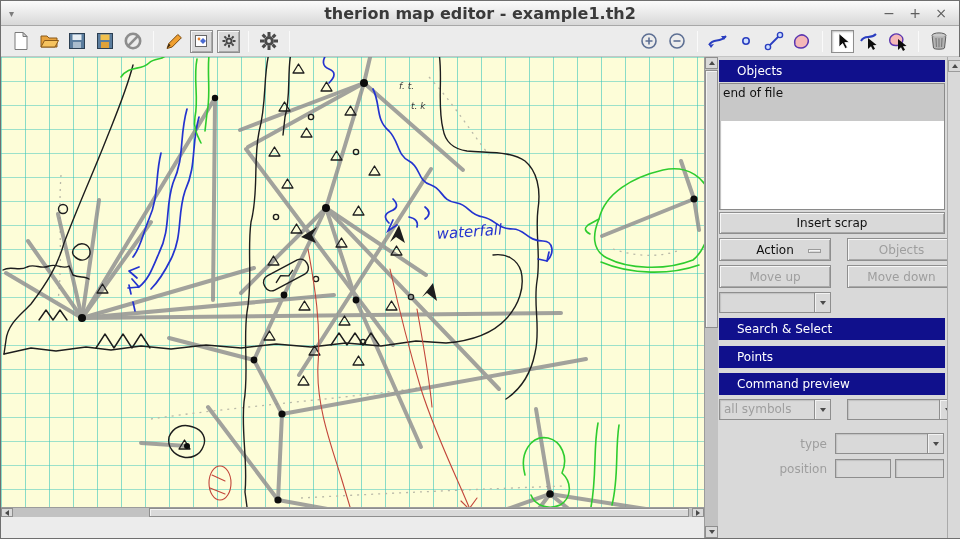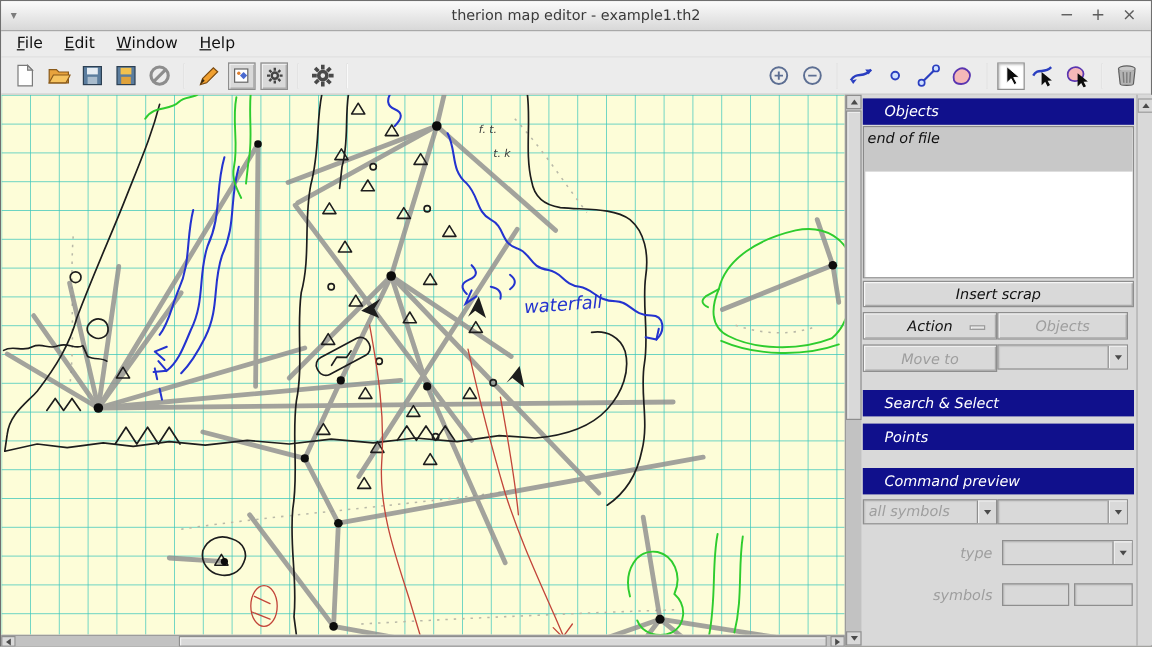--- a/index.html
+++ b/index.html
@@ -8,21 +8,21 @@
     --header_bg:#10108c; --header_fg:#ffffff; --chrome:#d9d9d9; --chrome_dark:#bdbdbd;
     --disabled:#9e9e9e; --select_bg:#c8c8c8;
   }
   *{box-sizing:border-box; margin:0; padding:0;}
   html,body{width:960px;height:539px;overflow:hidden;}
   body{font-family:"DejaVu Sans",sans-serif;font-size:12px;background:#ececec;}
   .window{position:relative;width:960px;height:539px;border:1px solid #6f6f6f;display:flex;flex-direction:column;}
   
   .titlebar{height:25px;flex:0 0 25px;background:linear-gradient(#fbfbfb,#d8d8d8);
     border-bottom:1px solid #a8a8a8;display:flex;align-items:center;position:relative;}
-  .title-text{position:absolute;left:0;right:0;text-align:center;font-weight:normal;color:#3a3a3a;font-size:12px;}
+  .title-text{position:absolute;left:0;right:0;text-align:center;font-weight:bold;color:#3a3a3a;font-size:16px;}
   .shade-ind{margin-left:8px;color:#7c7c7c;font-size:10px;z-index:2;}
   .win-controls{margin-left:auto;display:flex;gap:10px;padding-right:10px;z-index:2;}
   .win-btn{color:#5d5d5d;font-size:14px;line-height:14px;width:16px;text-align:center;cursor:default;}
   
   .menubar{height:22px;flex:0 0 22px;background:#ececec;display:flex;align-items:center;padding-left:4px;border-bottom:1px solid #dcdcdc;}
   .menu-item{padding:2px 9px;color:#111;font-size:13px;}
   .menu-item u{text-decoration:underline;}
   
   .toolbar{height:31px;flex:0 0 31px;background:#ececec;display:flex;align-items:center;padding:0 6px;border-bottom:1px solid #c4c4c4;}
   .tb-icon{width:24px;height:24px;display:flex;align-items:center;justify-content:center;margin:0 2px;}
@@ -46,42 +46,42 @@
   .tri-left{border-top:3px solid transparent;border-bottom:3px solid transparent;border-right:4px solid #4a4a4a;}
   .tri-right{border-top:3px solid transparent;border-bottom:3px solid transparent;border-left:4px solid #4a4a4a;}
   .tri-up{border-left:3px solid transparent;border-right:3px solid transparent;border-bottom:4px solid #4a4a4a;}
   .tri-down{border-left:3px solid transparent;border-right:3px solid transparent;border-top:4px solid #4a4a4a;}
   .sb-v{width:14px;flex:0 0 14px;background:#c2c2c2;border-left:1px solid #9c9c9c;position:relative;}
   .sb-v .vbtn{position:absolute;left:0;width:13px;height:12px;background:var(--chrome);border:1px solid #8e8e8e;
     display:flex;align-items:center;justify-content:center;}
   .sb-v .vthumb{position:absolute;left:0;top:13px;width:13px;height:258px;background:var(--chrome);
     border:1px solid #8e8e8e;box-shadow:inset 1px 1px 0 #f3f3f3;}
   
-  .panel{width:229px;flex:0 0 229px;background:var(--chrome);padding:3px 2px 0 1px;overflow:hidden;font-style:italic;}
+  .panel{width:229px;flex:0 0 229px;background:var(--chrome);padding:3px 2px 0 1px;overflow:hidden;}
   .hdr{height:22px;line-height:22px;background:var(--header_bg);color:var(--header_fg);padding-left:18px;font-size:12px;}
   .listbox{height:127px;background:#ffffff;border:1px solid #8a8a8a;box-shadow:inset 1px 1px 1px #bdbdbd;margin-top:1px;overflow:hidden;}
   .list-row{height:37px;line-height:19px;background:var(--select_bg);padding-left:3px;color:#111;}
   .btn{background:var(--chrome);border:1px solid #8e8e8e;box-shadow:inset 1px 1px 0 #f6f6f6, inset -1px -1px 0 #a9a9a9;
     color:#111;text-align:center;font-size:12px;display:flex;align-items:center;justify-content:center;position:relative;}
   .btn.disabled{color:var(--disabled);}
   .btn-wide{height:22px;margin-top:2px;}
-  .prow{display:grid;grid-template-columns:112px 109px;gap:0;margin-top:4px;}
+  .prow{display:grid;grid-template-columns:112px 109px;gap:16px;margin-top:4px;}
   .prow .btn{height:23px;}
   .menu-dash{position:absolute;right:9px;top:10px;width:13px;height:4px;background:var(--chrome);
     border:1px solid #9b9b9b;box-shadow:inset 1px 1px 0 #f4f4f4;}
   .combo{height:21px;background:var(--chrome);border:1px solid #8e8e8e;box-shadow:inset 1px 1px 1px #c0c0c0;
     display:flex;align-items:stretch;}
   .combo .field{flex:1;padding:2px 4px;color:var(--disabled);overflow:hidden;white-space:nowrap;}
   .combo .arrow{width:16px;background:var(--chrome);border-left:1px solid #8e8e8e;
     box-shadow:inset 1px 1px 0 #f2f2f2;display:flex;align-items:center;justify-content:center;}
   .lblrow{display:grid;grid-template-columns:112px 109px;gap:4px;align-items:center;}
   .glabel{color:var(--disabled);text-align:right;padding-right:4px;}
   .entry{height:19px;background:var(--chrome);border:1px solid #8e8e8e;box-shadow:inset 1px 1px 1px #bfbfbf;}
   .entry2{display:grid;grid-template-columns:56px 49px;gap:4px;}
-  .mt3{margin-top:13px;} .mt5{margin-top:15px;} .mt6{margin-top:6px;}
+  .mt3{margin-top:13px;} .mt5{margin-top:5px;} .mt6{margin-top:6px;}
   
   .psb{width:14px;flex:0 0 14px;background:var(--chrome);border-left:1px solid #aaaaaa;position:relative;}
   .psb .vbtn{position:absolute;top:3px;left:0;width:13px;height:12px;background:var(--chrome);border:1px solid #9b9b9b;
     display:flex;align-items:center;justify-content:center;}
   
   .ink{stroke:var(--ink);fill:none;stroke-width:1.4;stroke-linejoin:round;stroke-linecap:round;}
   .inkfill{fill:var(--ink);stroke:none;}
   .leg{stroke:var(--survey);stroke-width:4;stroke-linecap:round;opacity:.82;}
   .water{stroke:var(--water);fill:none;stroke-width:1.7;stroke-linecap:round;}
   .veg{stroke:var(--veg);fill:none;stroke-width:1.6;stroke-linecap:round;}
@@ -99,26 +99,20 @@
   <div class="titlebar">
     <div class="title-text">therion map editor - example1.th2</div>
     <span class="shade-ind">▾</span>
     <div class="win-controls">
       <span class="win-btn">−</span>
       <span class="win-btn">+</span>
       <span class="win-btn">×</span>
     </div>
   </div>
 
-  <div class="menubar">
-    <span class="menu-item"><u>F</u><span>ile</span></span>
-    <span class="menu-item"><u>E</u><span>dit</span></span>
-    <span class="menu-item"><u>W</u><span>indow</span></span>
-    <span class="menu-item"><u>H</u><span>elp</span></span>
-  </div>
 
   <div class="toolbar">
     <span class="tb-icon">
       <svg width="20" height="20">
           <path d="M4,1.5 h8 l4,4 v13 h-12 z" fill="#ffffff" stroke="#7a7a7a"></path>
           <path d="M12,1.5 l4,4 h-4 z" fill="#d6d6d6" stroke="#7a7a7a"></path>
         </svg>
     </span>
     <span class="tb-icon">
       <svg width="20" height="20">
@@ -451,21 +445,24 @@
       <div class="btn btn-wide">Insert scrap</div>
 
       <div class="prow">
         <div class="btn">
             <span>Action</span>
             <span class="menu-dash"></span>
           </div>
         <div class="btn disabled">Objects</div>
       </div>
       <div class="prow">
-        <div class="btn disabled">Move to</div>
+        <div class="btn disabled">Move up</div>
+        <div class="btn disabled">Move down</div>
+      </div>
+      <div class="prow">
         <div class="combo">
           <span class="field"></span>
           <span class="arrow">
               <span class="tri tri-down"></span>
             </span>
         </div>
       </div>
 
       <div class="hdr mt5">Search &amp; Select</div>
       <div class="hdr mt6">Points</div>
@@ -488,21 +485,21 @@
       <div class="lblrow mt3">
         <span class="glabel">type</span>
         <div class="combo">
           <span class="field"></span>
           <span class="arrow">
               <span class="tri tri-down"></span>
             </span>
         </div>
       </div>
       <div class="lblrow mt5">
-        <span class="glabel">symbols</span>
+        <span class="glabel">position</span>
         <div class="entry2">
           <span class="entry"></span>
           <span class="entry"></span>
         </div>
       </div>
     </div>
 
     <div class="psb">
       <span class="vbtn">
           <span class="tri tri-up"></span>

